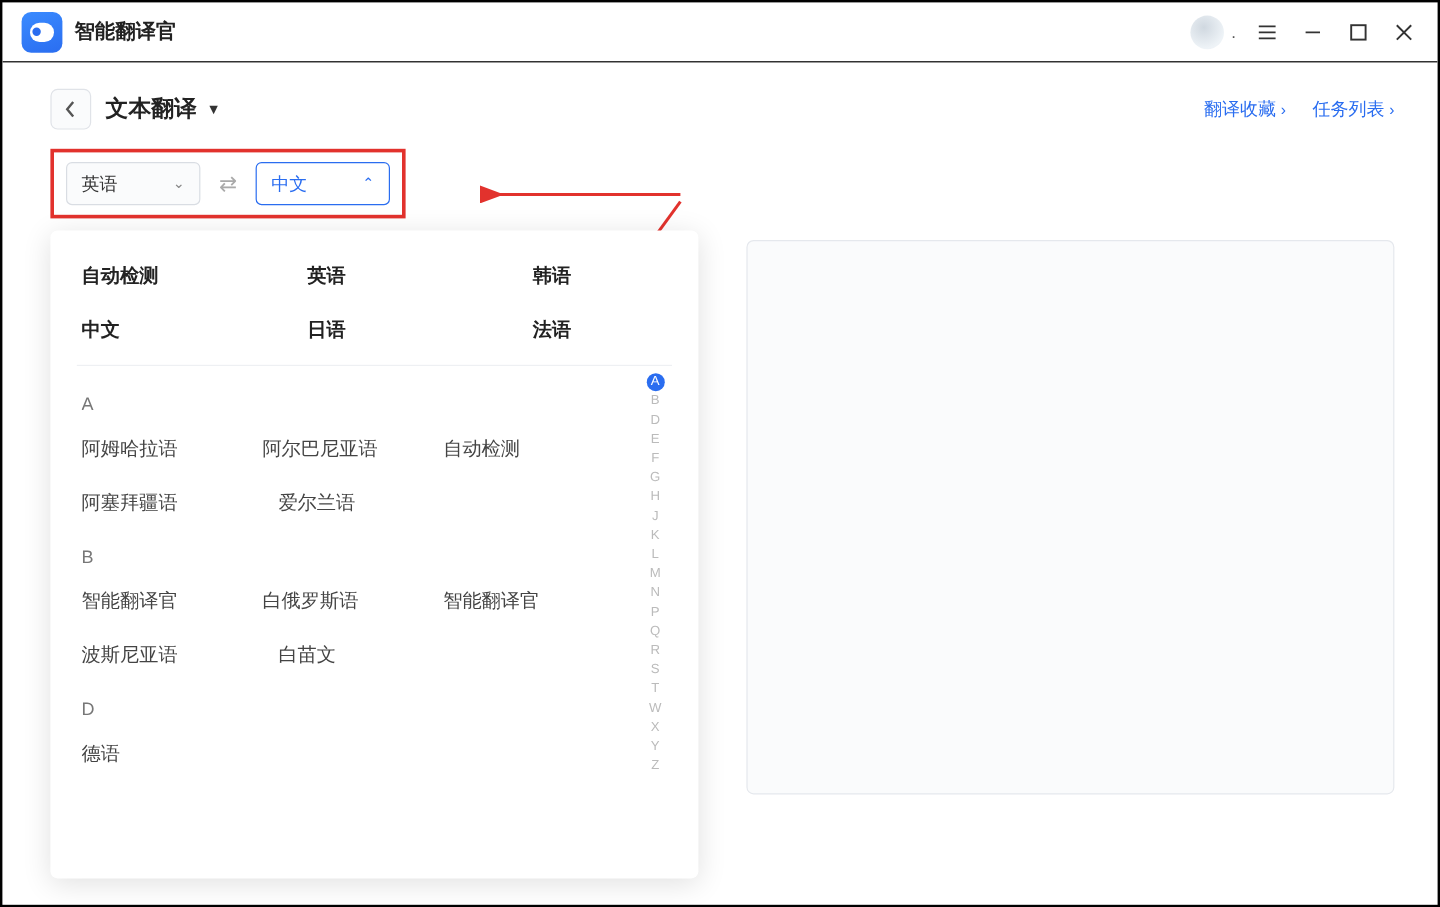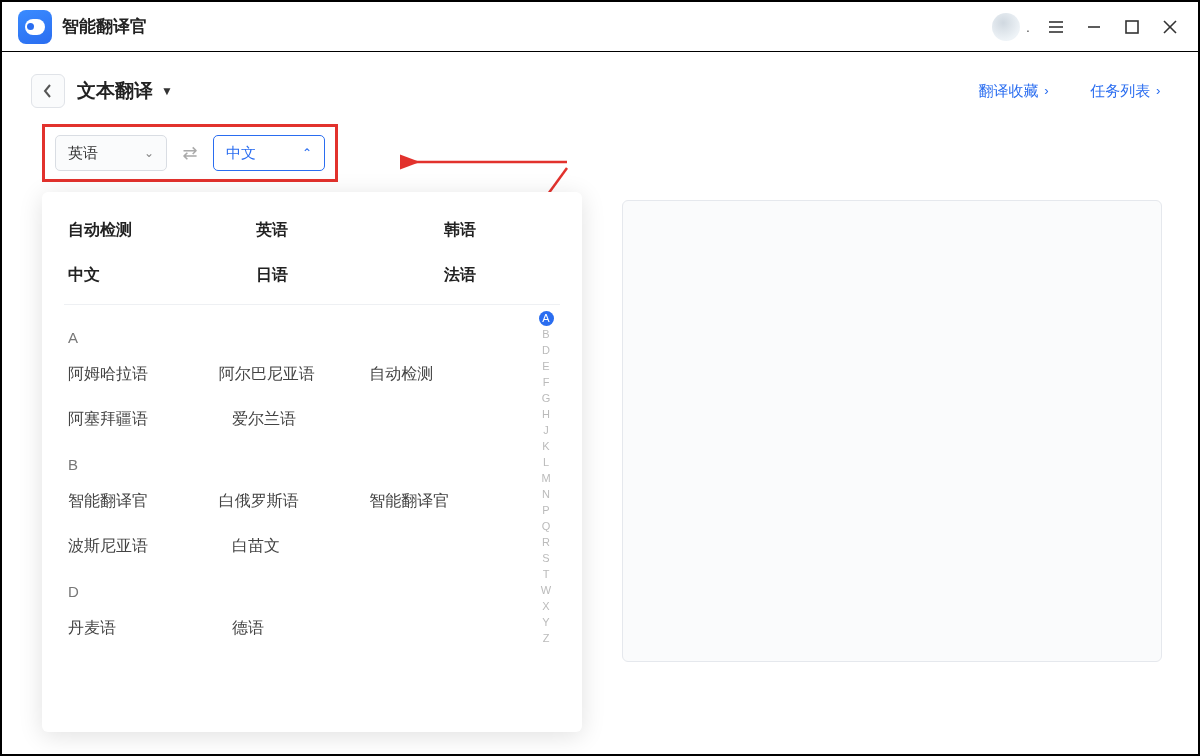--- a/index.html
+++ b/index.html
@@ -75,35 +75,35 @@
     justify-content:center;
     color:#333;
     cursor:pointer;
   }
   .win-btn svg { width:18px; height:18px; stroke:#333; stroke-width:1.6; fill:none; }
 
   
   .header-row {
     display:flex;
     align-items:center;
-    padding: 22px 36px 10px 29px;
+    padding: 22px 36px 10px 40px;
     justify-content: space-between;
   }
   .back-btn {
     width:34px;height:34px;border:1px solid #e0e3e8;border-radius:6px;
     display:flex;align-items:center;justify-content:center;margin-right:12px;
     cursor:pointer; background:#fafbfc;
   }
   .back-btn svg{width:10px;height:14px;stroke:#555;stroke-width:2;fill:none;}
   .page-title {
     font-size:19px;font-weight:700;color:#222;display:flex;align-items:center;gap:8px;
   }
   .page-title .caret { font-size:12px; color:#333; }
   .header-links {
-    margin-left:auto;display:flex;gap:40px;font-family:Liberation Mono, monospace;
+    margin-left:auto;display:flex;gap:22px;
   }
   .hlink {
     color:#2a6df0;font-size:15px;display:flex;align-items:center;gap:4px;cursor:pointer;
   }
   .hlink .chev{color:#2a6df0;font-size:13px;}
 
   
   .controls-row {
     padding: 6px 36px 0 40px;
     position: relative;
@@ -315,21 +315,20 @@
         <div class="lang-item">白俄罗斯语</div>
         <div class="lang-item">智能翻译官</div>
       </div>
       <div class="lang-row">
         <div class="lang-item">波斯尼亚语</div>
         <div class="lang-item">白苗文</div>
       </div>
 
       <div class="letter-head">D</div>
       <div class="lang-row">
-        <div class="lang-item">丹麦语</div>
         <div class="lang-item">德语</div>
       </div>
     </div>
 
     <div class="letter-rail">
       <span class="ltr active">A</span>
       <span class="ltr">B</span>
       <span class="ltr">D</span>
       <span class="ltr">E</span>
       <span class="ltr">F</span>

